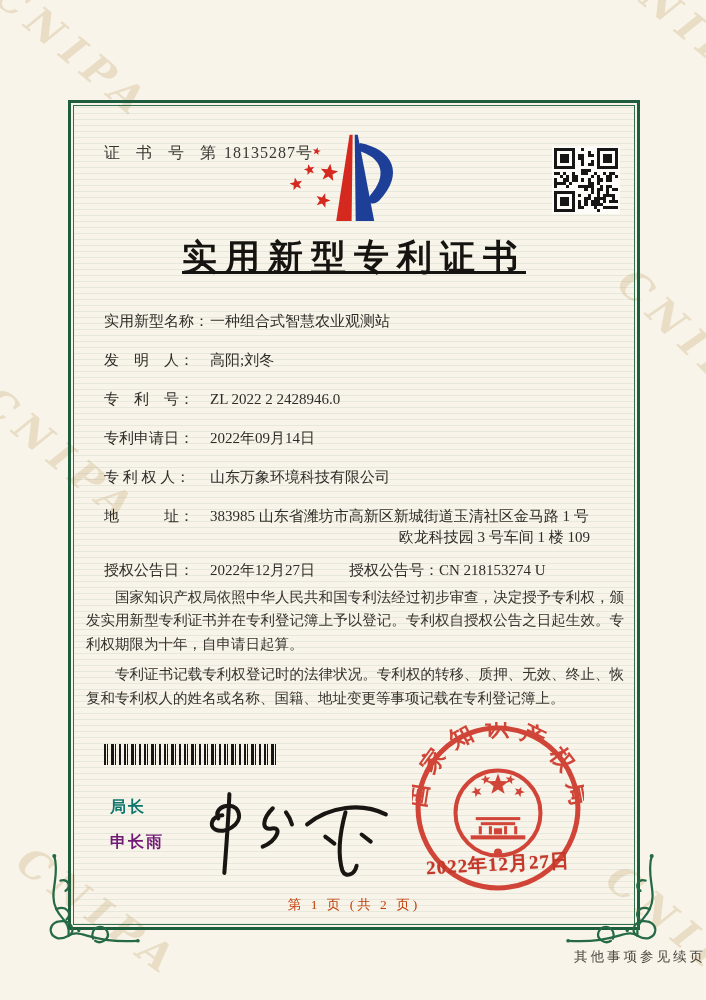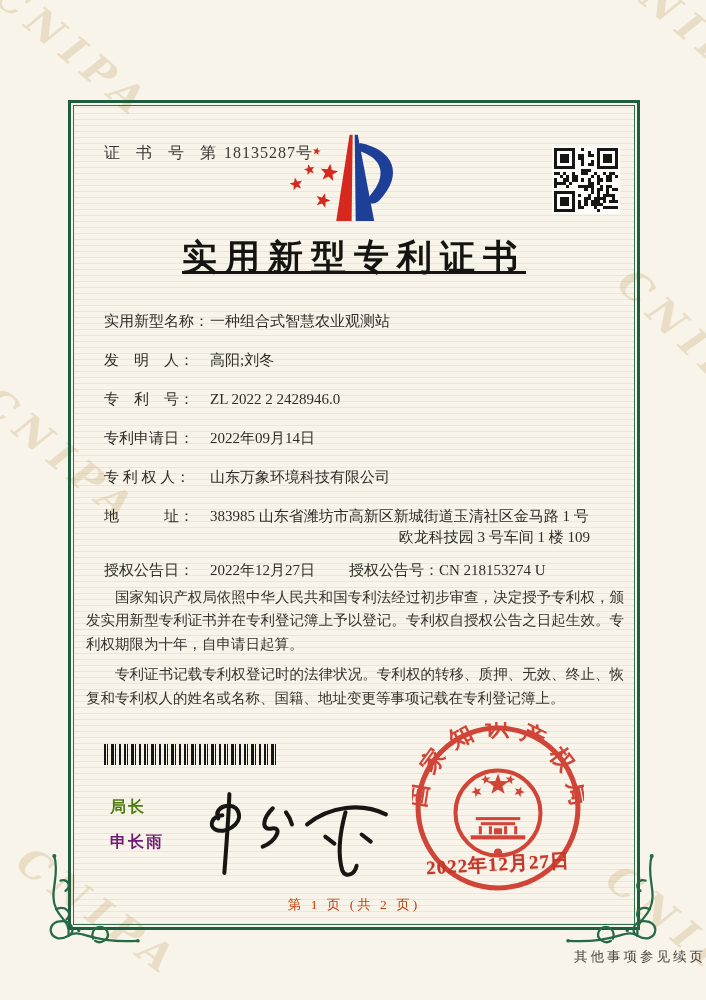--- a/index.html
+++ b/index.html
@@ -53,21 +53,21 @@
   .paras p{margin:0 0 7px 0;text-indent:2em;}
 
   
   .barcode{position:absolute;left:104px;top:744px;width:174px;height:21px;
     background:repeating-linear-gradient(90deg,#151515 0 2px,rgba(0,0,0,0) 2px 3px,
       #151515 3px 4px,rgba(0,0,0,0) 4px 7px,#151515 7px 10px,rgba(0,0,0,0) 10px 11px,
       #151515 11px 12px,rgba(0,0,0,0) 12px 15px,#151515 15px 17px,rgba(0,0,0,0) 17px 20px);}
 
   
   .commissioner{position:absolute;left:110px;top:797px;font-family:"Liberation Sans","DejaVu Sans",sans-serif;
-        font-weight:bold;font-size:16px;color:#4d7c0f;letter-spacing:2px;}
+        font-weight:bold;font-size:16px;color:#0f766e;letter-spacing:2px;}
   .commissioner-name{position:absolute;left:110px;top:832px;font-family:"Liberation Sans","DejaVu Sans",sans-serif;
         font-weight:bold;font-size:16px;color:#701a75;letter-spacing:2px;}
   .sig{position:absolute;left:188px;top:784px;width:212px;height:96px;}
 
   
   .seal{position:absolute;left:412px;top:722px;width:172px;height:172px;opacity:0.93;}
   .seal-date{position:absolute;left:426px;top:851px;width:160px;font-size:19px;font-weight:bold;
         color:#c3382a;letter-spacing:1px;transform:rotate(-3deg);text-shadow:0 0 1px rgba(195,56,42,.6);}
 
   

